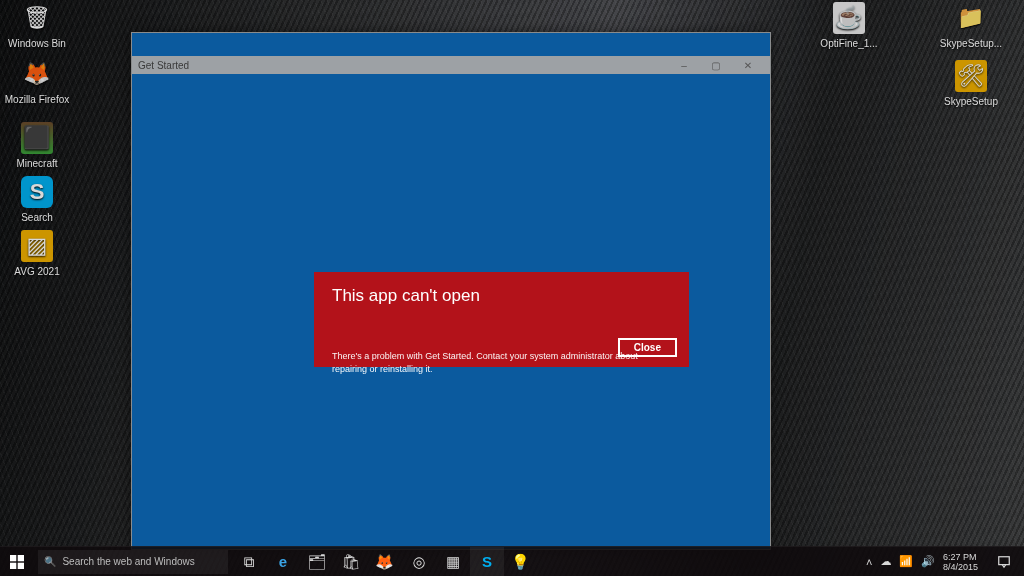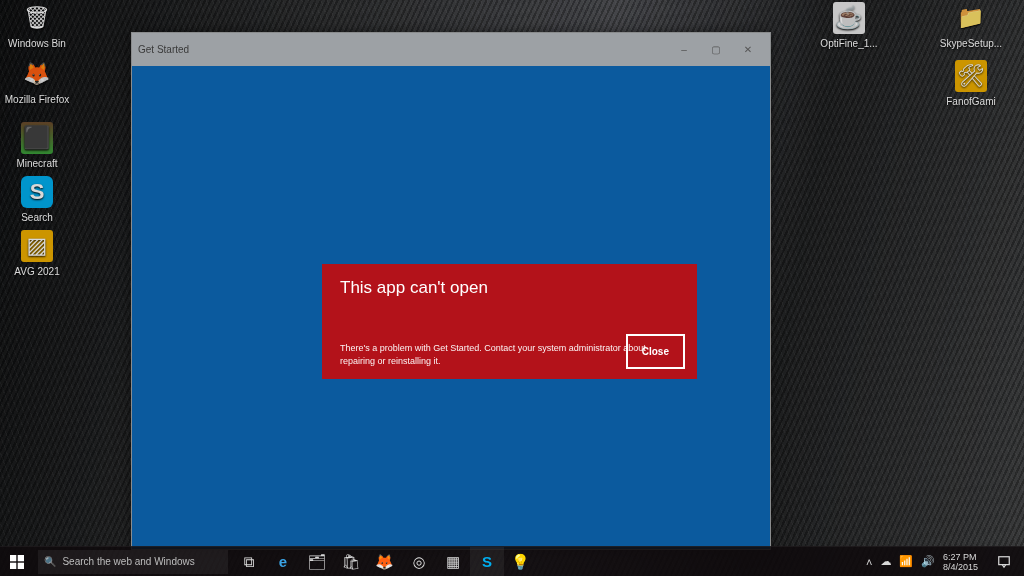--- a/index.html
+++ b/index.html
@@ -28,37 +28,37 @@
   .di .lbl { line-height:12px; word-break:break-word; }
 
   
   .win {
     position:absolute; left:131px; top:32px; width:640px; height:518px;
     background:#0b5a9e; border:1px solid #8a8c8d;
     display:flex; flex-direction:column;
     box-shadow:0 0 12px rgba(0,0,0,.5);
   }
   .titlebar{
-    height:33px; background:#9da1a5; display:flex; align-items:center;
-    color:#3a3a3a; font-size:10px; padding:0 6px;
+    height:18px; background:#9da1a5; display:flex; align-items:center;
+    color:#3a3a3a; font-size:10px; padding:0 6px;margin-top:23px;
   }
   .titlebar .spacer{flex:1;}
   .titlebar .btn{width:32px;height:22px;display:flex;align-items:center;justify-content:center;font-size:10px;color:#555;}
   .appbody{ flex:1; background:#0b5a9e; position:relative; }
 
   .error{
-    position:absolute; left:190px; top:198px; width:375px; height:115px;
+    position:absolute; left:182px; top:198px; width:375px; height:95px;
     background:#b3121a; color:#fff; padding:14px 18px 0;
   }
   .error h1{ font-weight:400; font-size:17px; margin-bottom:10px;}
   .error p{ font-size:9px; line-height:13px; font-weight:300; opacity:.95;margin-top:44px;}
   .closebtn{
     position:absolute; right:12px; bottom:10px;
     border:2px solid #fff; color:#fff; background:transparent;
-    font-size:10px; padding:10px 14px; font-family:inherit; font-weight:600;
+    font-size:10px; padding:2px 14px; font-family:inherit; font-weight:600;
   }
 
   
   .taskbar{
     position:absolute; left:0; right:0; bottom:0; height:30px;
     background:rgba(15,10,12,.88); display:flex; align-items:center;
     border-top:1px solid rgba(255,255,255,.05);
   }
   .start{width:34px;height:30px;display:flex;align-items:center;justify-content:center;}
   .start svg{fill:#fff;}
@@ -103,21 +103,21 @@
   <div class="di" style="right:140px; top:2px;">
       <div class="ic" style="background:#eaeaea;color:#355;">☕</div>
       <div class="lbl">OptiFine_1...</div>
     </div>
   <div class="di" style="right:18px;  top:2px;">
       <div class="ic">📁</div>
       <div class="lbl">SkypeSetup...</div>
     </div>
   <div class="di" style="right:18px;  top:60px;">
       <div class="ic" style="background:#f0b000;">🛠</div>
-      <div class="lbl">FanofGami</div>
+      <div class="lbl">SkypeSetup</div>
     </div>
 </div>
 
 <div class="dim"></div>
 
 <div class="win">
   <div class="titlebar">
     <span>Get Started</span>
     <div class="spacer"></div>
     <div class="btn">–</div>

